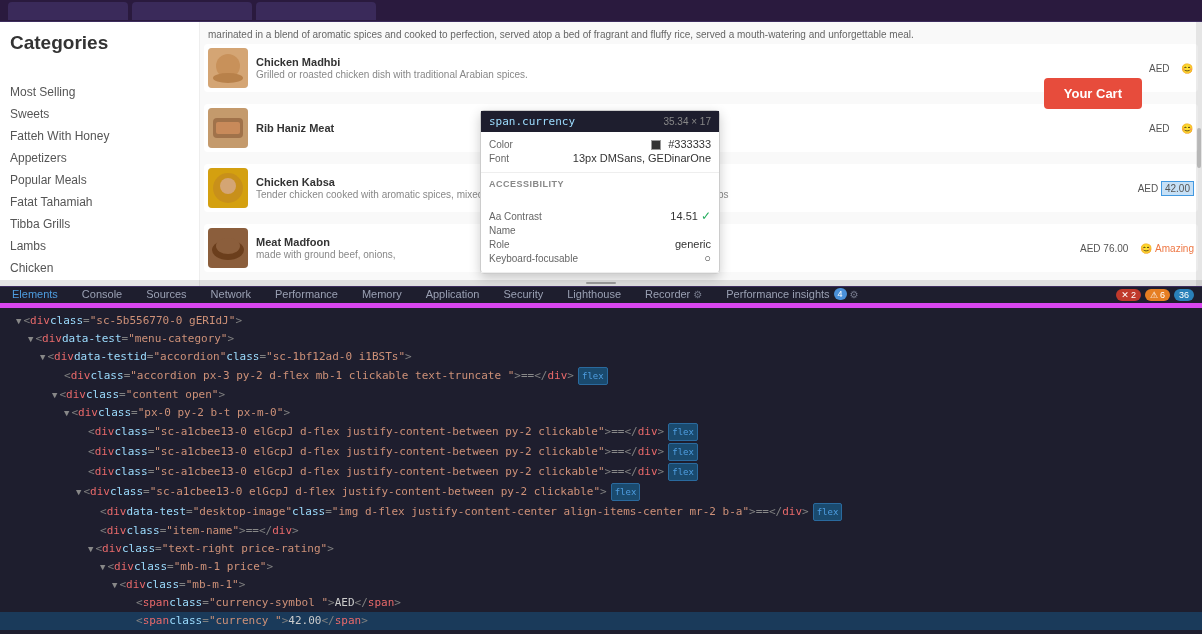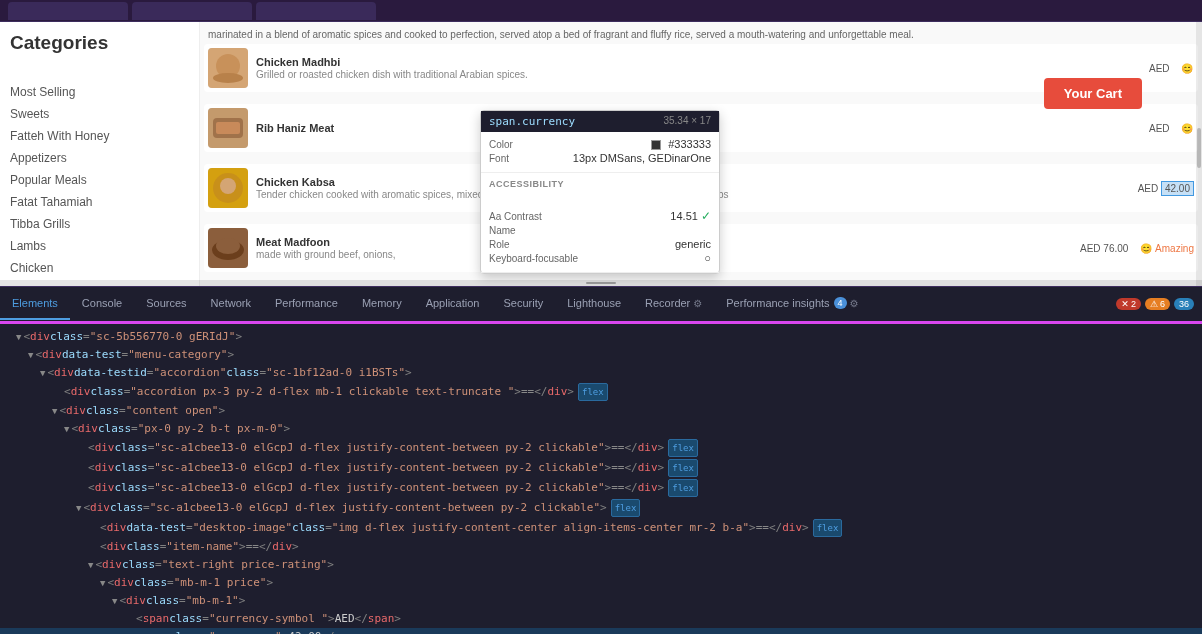--- a/index.html
+++ b/index.html
@@ -10,21 +10,21 @@
     .browser-tabs { display: flex; gap: 4px; }
     .browser-tab { background: #3a2a5a; height: 18px; width: 120px; border-radius: 4px 4px 0 0; }
 
     
     .preview-area { height: 265px; background: #fff; position: relative; overflow: hidden; border-bottom: 1px solid #3d2d5e; }
 
     
     .devtools-panel { flex: 1; display: flex; flex-direction: column; background: #1e1e2e; }
 
     
-    .tabs-bar { display: flex; align-items: center; background: #1e1e2e; border-bottom: 3px solid #d946ef; height: 37px; overflow: hidden; }
+    .tabs-bar { display: flex; align-items: center; background: #1e1e2e; border-bottom: 5px solid #d946ef; height: 21px; overflow: hidden; }
     .tab { padding: 0 12px; height: 32px; display: flex; align-items: center; cursor: pointer; color: #9aa0b3; font-size: 11px; white-space: nowrap; border-bottom: 2px solid transparent; }
     .tab.active { color: #4e9de0; border-bottom: 2px solid #4e9de0; }
     .tab-badge { background: #4a90d9; color: #fff; font-size: 9px; border-radius: 8px; padding: 1px 4px; margin-left: 4px; }
     .tab-icon { font-size: 10px; margin-left: 3px; opacity: 0.7; }
     .tabs-right { margin-left: auto; display: flex; align-items: center; gap: 4px; padding-right: 8px; }
     .error-badge { background: #c0392b; color: #fff; font-size: 9px; border-radius: 8px; padding: 1px 5px; display: flex; align-items: center; gap: 2px; }
     .warn-badge { background: #e67e22; color: #fff; font-size: 9px; border-radius: 8px; padding: 1px 5px; display: flex; align-items: center; gap: 2px; }
     .info-badge { background: #2980b9; color: #fff; font-size: 9px; border-radius: 8px; padding: 1px 5px; display: flex; align-items: center; gap: 2px; }
 
     
@@ -50,21 +50,21 @@
     .main-content { flex: 1; background: #f9f9f9; overflow: hidden; padding: 4px; }
     .food-items { display: flex; flex-direction: column; gap: 12px; }
     .food-item { display: flex; align-items: center; gap: 8px; padding: 4px; background: #fff; border-radius: 4px; }
     .food-img { width: 40px; height: 40px; background: #ddd; border-radius: 4px; overflow: hidden; }
     .food-info { flex: 1; }
     .food-name { font-size: 11px; font-weight: bold; color: #333; }
     .food-desc { font-size: 10px; color: #888; line-height: 1.3; }
 
     
     .tooltip-popup { position: absolute; top: 88px; left: 480px; background: #fff; border: 1px solid #ccc; border-radius: 4px; box-shadow: 0 4px 12px rgba(0,0,0,0.2); width: 240px; z-index: 100; font-family: -apple-system, sans-serif; }
-    .tooltip-header { background: #1e1e2e; padding: 4px 8px; display: flex; justify-content: space-between; align-items: flex-start; }
+    .tooltip-header { background: #1e1e2e; padding: 4px 8px; display: flex; justify-content: space-between; align-items: center; }
     .tooltip-element { color: #9cdcfe; font-size: 11px; font-family: monospace; }
     .tooltip-dims { color: #888; font-size: 10px; }
     .tooltip-section { padding: 6px 8px; border-bottom: 1px solid #eee; }
     .tooltip-row { display: flex; justify-content: space-between; align-items: center; font-size: 11px; color: #333; margin-bottom: 2px; }
     .tooltip-label { color: #666; font-size: 10px; }
     .tooltip-value { color: #333; font-size: 11px; }
     .color-swatch { display: inline-block; width: 10px; height: 10px; background: #333333; border: 1px solid #999; margin-right: 4px; vertical-align: middle; }
     .tooltip-section-title { font-size: 9px; font-weight: bold; color: #888; text-transform: uppercase; letter-spacing: 0.5px; margin-bottom: 20px; }
     .contrast-pass { color: #27ae60; font-size: 12px; }
 

